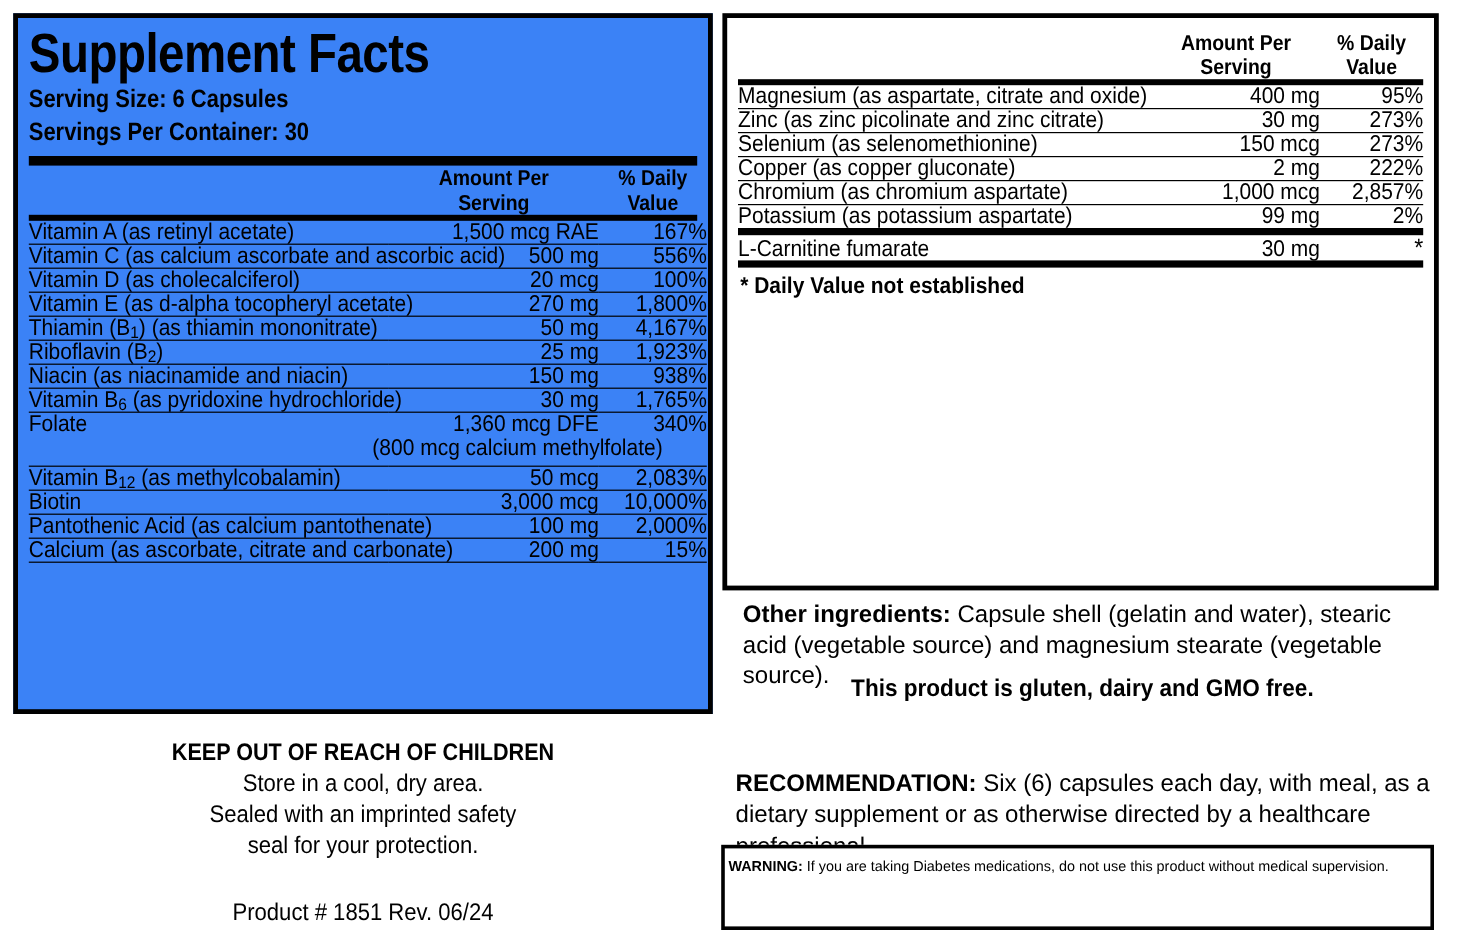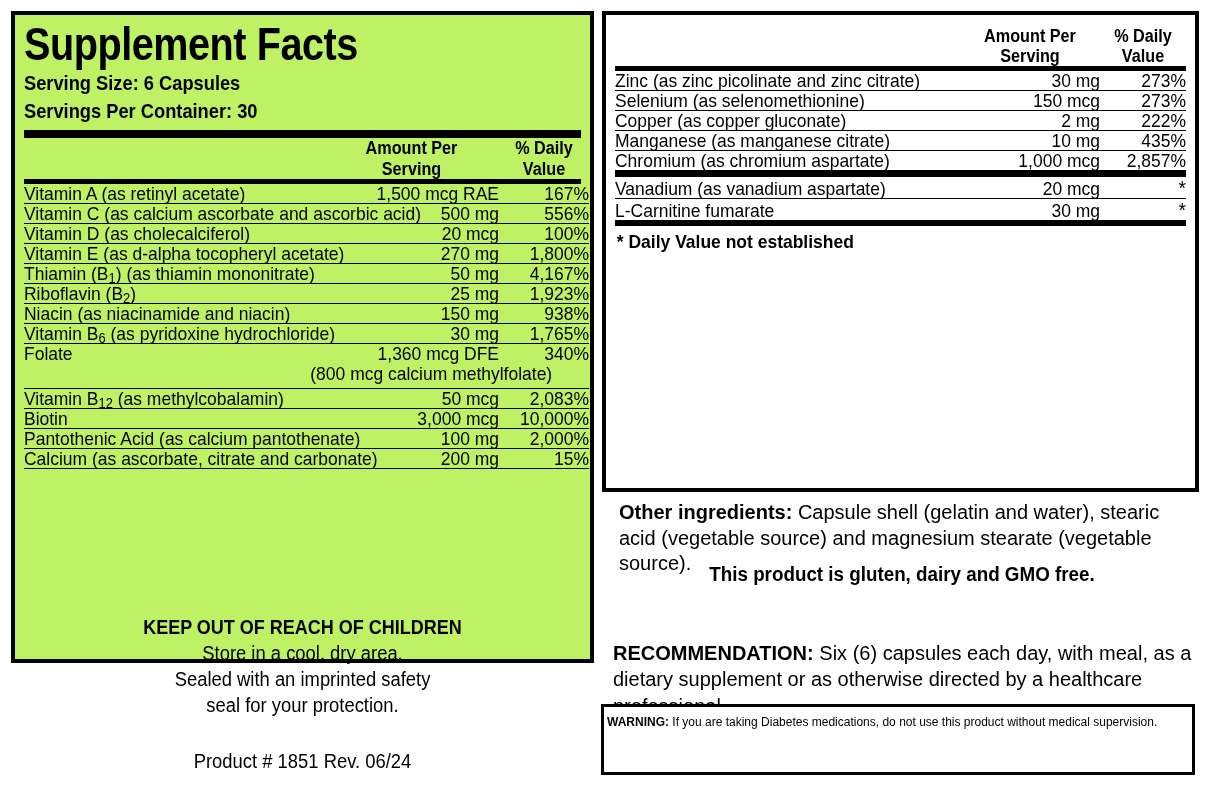--- a/index.html
+++ b/index.html
@@ -22,24 +22,24 @@
     height: 791px;
     overflow: hidden;
   }
 
   
   .panel-left {
     position: absolute;
     left: 11px;
     top: 11px;
     width: 583px;
-    height: 652px;
+    height: 584px;
     border: 4px solid #000;
     box-sizing: border-box;
-    background: #bef264;
+    background: #3b82f6;
   }
   .panel-left-inner {
     padding: 0 9px;
   }
 
   .sf-title {
     font-size: 46px;
     font-weight: bold;
     line-height: 1.0;
     letter-spacing: -0.5px;
@@ -390,61 +390,61 @@
       <div class="bar-med"></div>
 
       <table class="nutri-table">
         <colgroup>
           <col style="width:345px">
           <col style="width:140px">
           <col style="width:86px">
         </colgroup>
         <tbody id="right-rows-1">
             <tr class="rule">
+              <td class="row-name">Magnesium (as aspartate, citrate and oxide)</td>
+              <td class="row-amt">400 mg</td>
+              <td class="row-dv">95%</td>
+            </tr>
+            <tr class="rule">
               <td class="row-name">Zinc (as zinc picolinate and zinc citrate)</td>
               <td class="row-amt">30 mg</td>
               <td class="row-dv">273%</td>
             </tr>
             <tr class="rule">
               <td class="row-name">Selenium (as selenomethionine)</td>
               <td class="row-amt">150 mcg</td>
               <td class="row-dv">273%</td>
             </tr>
             <tr class="rule">
               <td class="row-name">Copper (as copper gluconate)</td>
               <td class="row-amt">2 mg</td>
               <td class="row-dv">222%</td>
             </tr>
             <tr class="rule">
-              <td class="row-name">Manganese (as manganese citrate)</td>
-              <td class="row-amt">10 mg</td>
-              <td class="row-dv">435%</td>
-            </tr>
-            <tr class="rule">
               <td class="row-name">Chromium (as chromium aspartate)</td>
               <td class="row-amt">1,000 mcg</td>
               <td class="row-dv">2,857%</td>
+            </tr>
+            <tr class="">
+              <td class="row-name">Potassium (as potassium aspartate)</td>
+              <td class="row-amt">99 mg</td>
+              <td class="row-dv">2%</td>
             </tr>
           </tbody>
       </table>
 
       <div class="bar-mid"></div>
 
       <table class="nutri-table">
         <colgroup>
           <col style="width:345px">
           <col style="width:140px">
           <col style="width:86px">
         </colgroup>
         <tbody id="right-rows-2">
-            <tr class="rule">
-              <td class="row-name">Vanadium (as vanadium aspartate)</td>
-              <td class="row-amt">20 mcg</td>
-              <td class="row-dv"><span class="star">*</span></td>
-            </tr>
             <tr class="">
               <td class="row-name">L-Carnitine fumarate</td>
               <td class="row-amt">30 mg</td>
               <td class="row-dv"><span class="star">*</span></td>
             </tr>
           </tbody>
       </table>
 
       <div class="bar-mid"></div>
 

